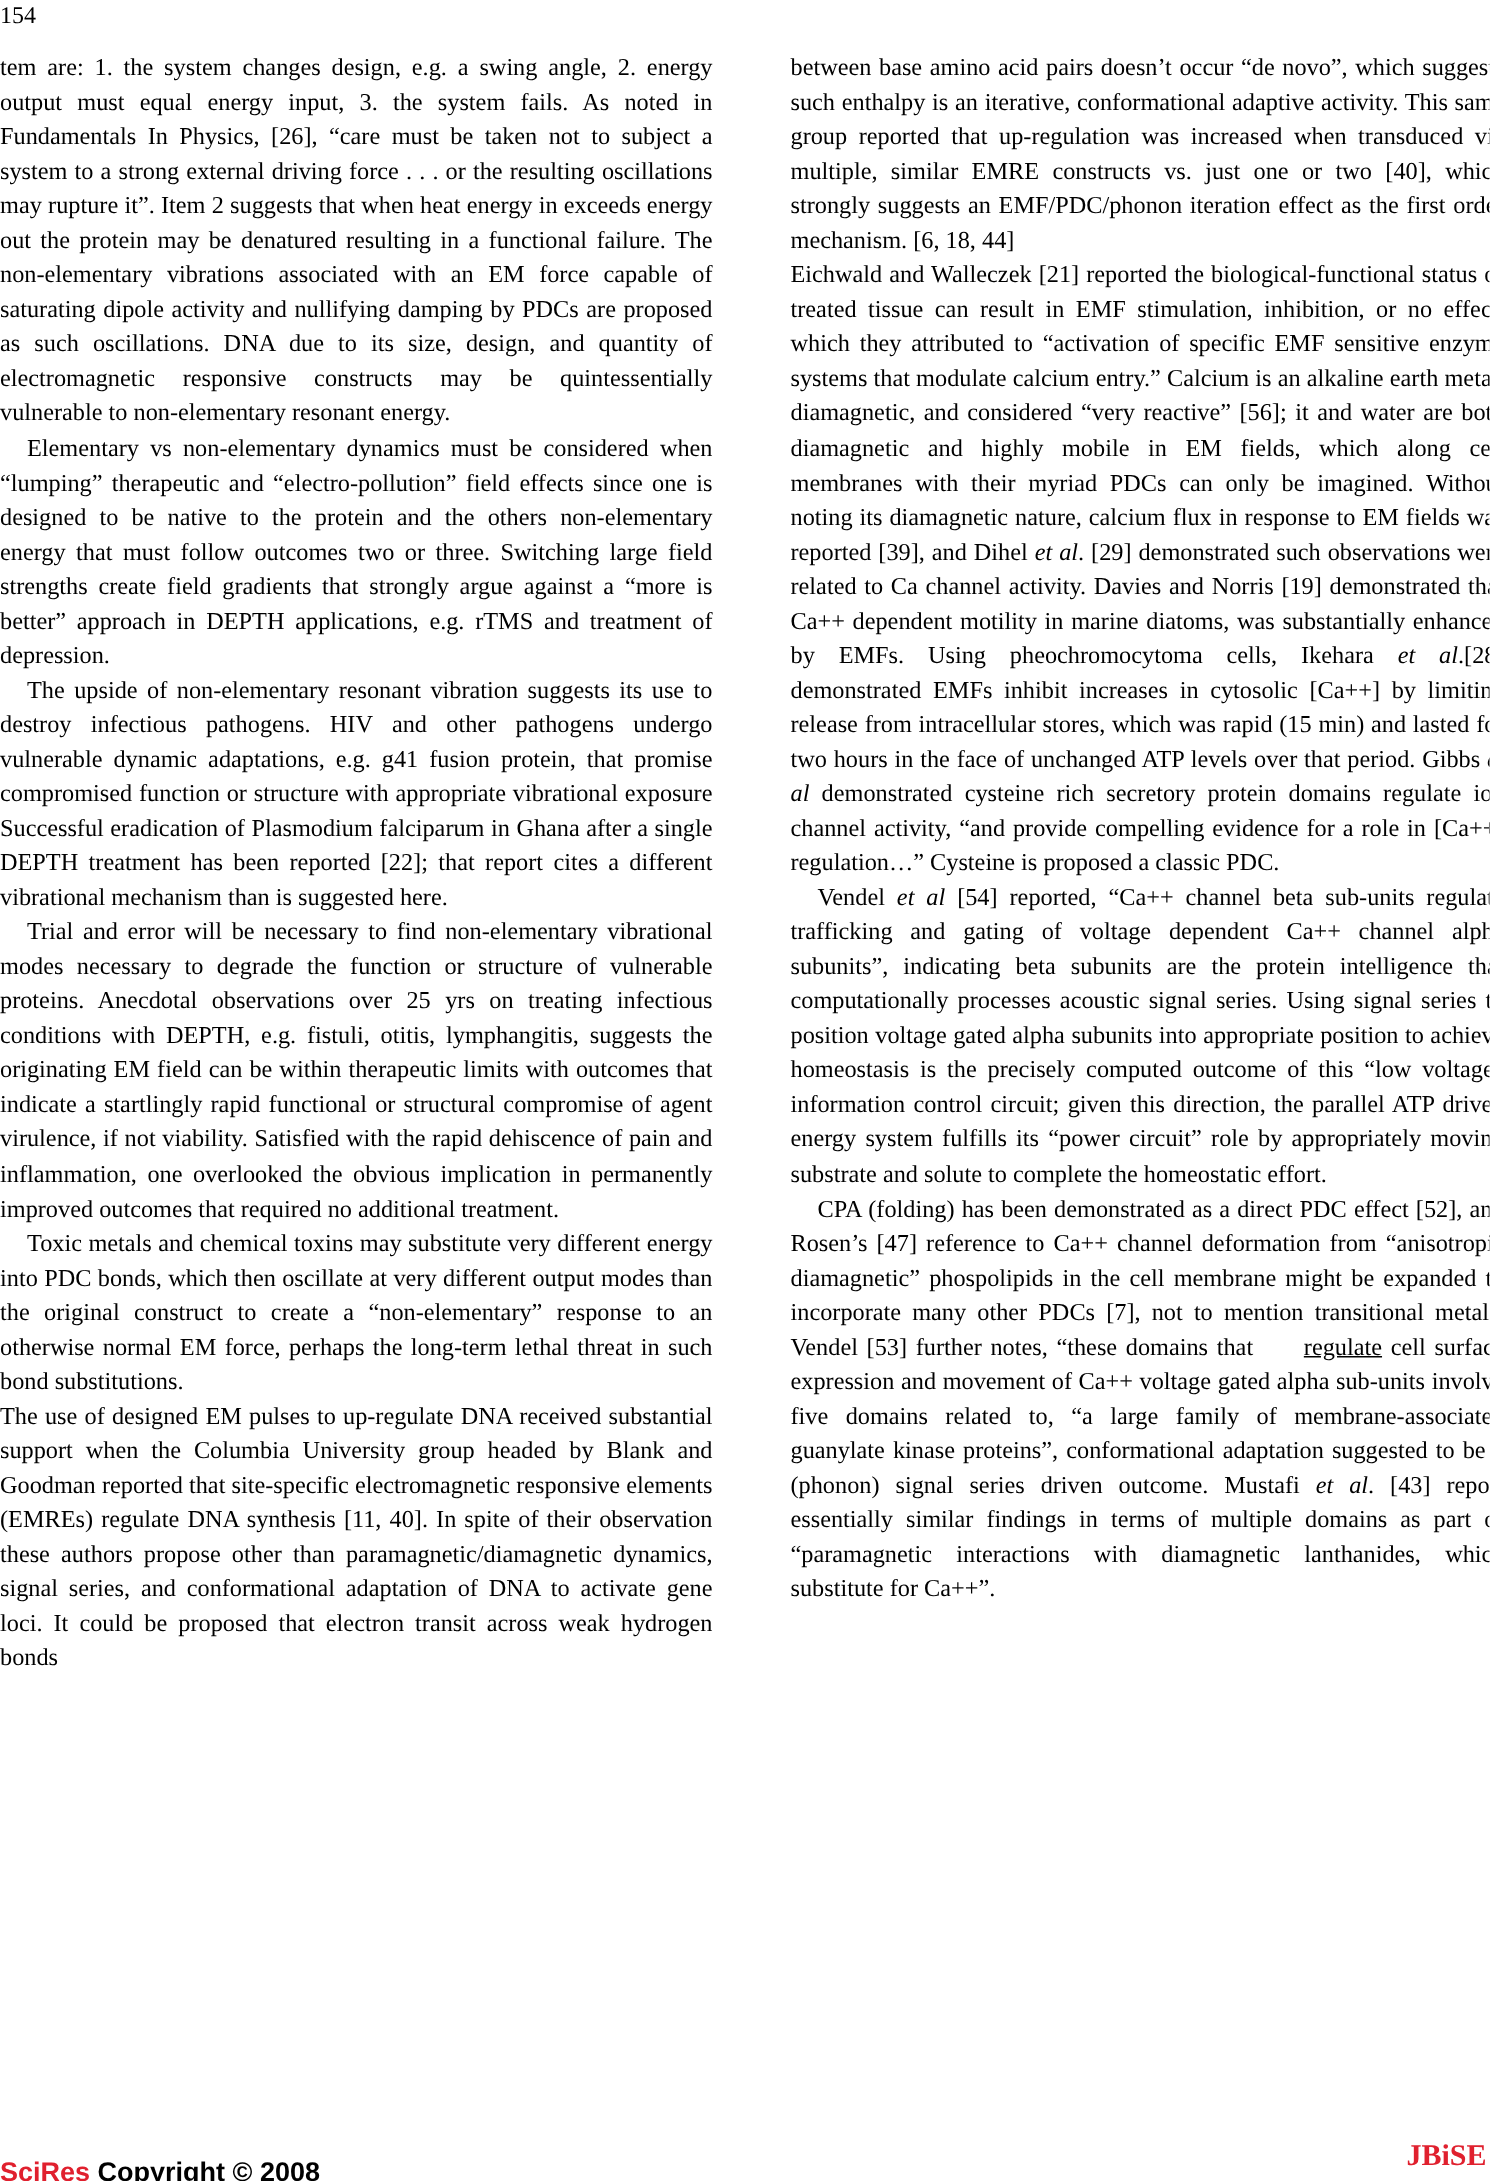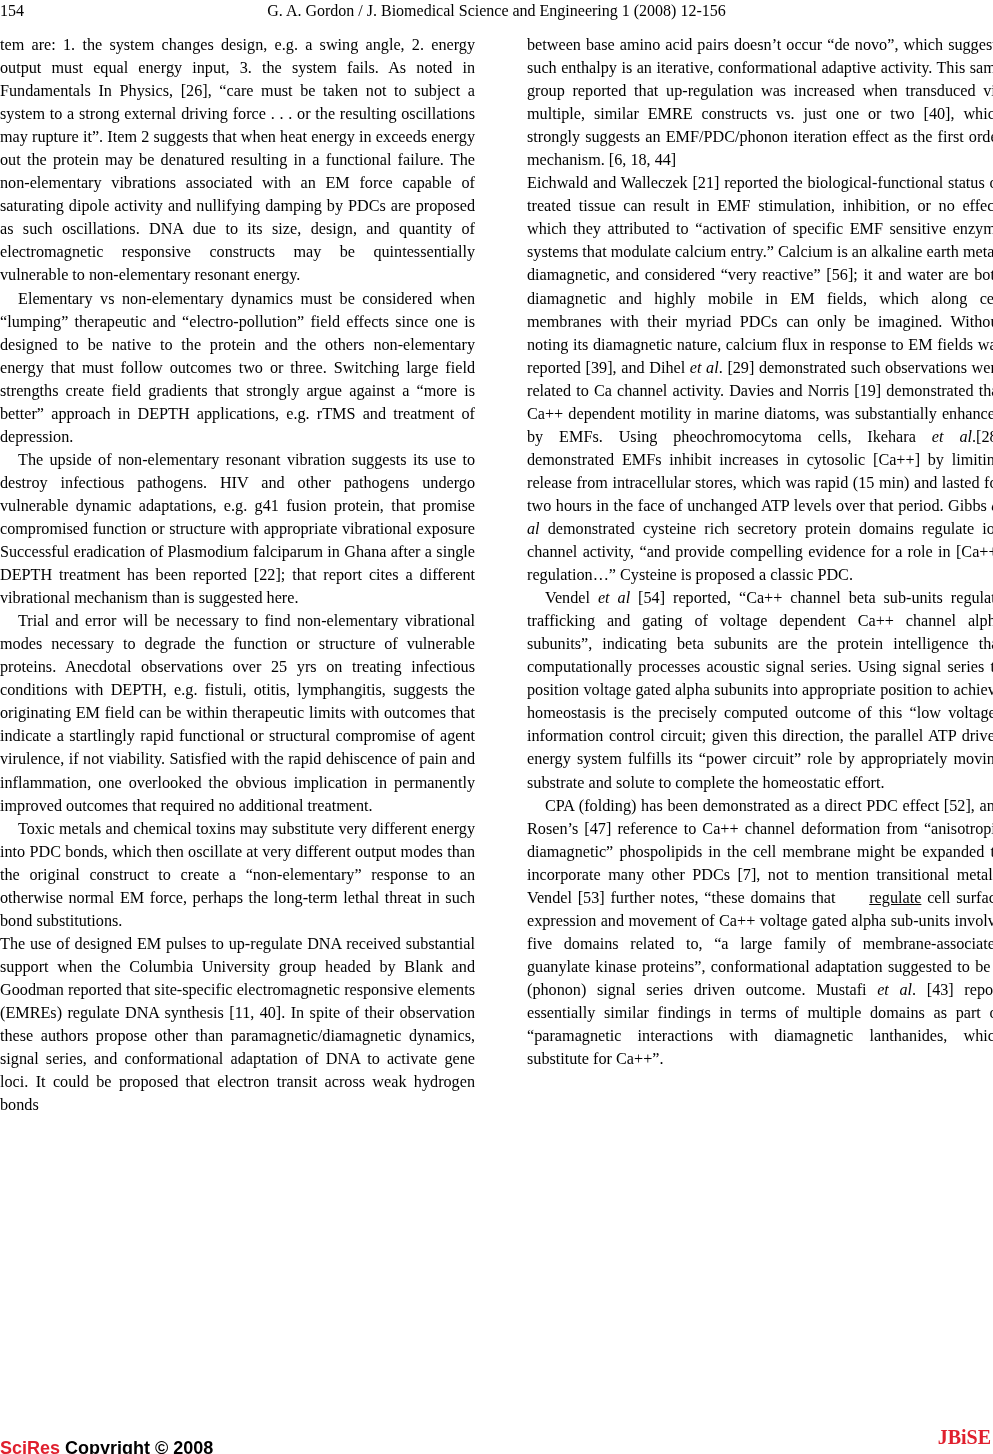--- a/index.html
+++ b/index.html
@@ -25,21 +25,20 @@
     font-weight: bold; font-size: 18px; }
   .footer .brand .sci { color: #e0202e; }
   .footer .journal { position: absolute; right: 2px; top: 0; font-family: "Liberation Serif", serif;
     font-weight: bold; font-size: 20px; color: #e0202e; }
 </style>
 </head>
 <body>
 
 <div class="header">
   <span class="pnum">154</span>
-  <span class="running">G. A. Gordon / J. Biomedical Science and Engineering 1 (2008) 12-156</span>
 </div>
 
 <div class="col left">
   <p>tem are: 1. the system changes design, e.g. a swing angle, 2. energy output must equal energy input, 3. the system fails. As noted in Fundamentals In Physics, [26], “care must be taken not to subject a system to a strong external driving force . . . or the resulting oscillations may rupture it”. Item 2 suggests that when heat energy in exceeds energy out the protein may be denatured resulting in a functional failure. The non-elementary vibrations associated with an EM force capable of saturating dipole activity and nullifying damping by PDCs are proposed as such oscillations. DNA due to its size, design, and quantity of electromagnetic responsive constructs may be quintessentially vulnerable to non-elementary resonant energy.</p>
   <p class="indent">Elementary vs non-elementary dynamics must be considered when “lumping” therapeutic and “electro-pollution” field effects since one is designed to be native to the protein and the others non-elementary energy that must follow outcomes two or three. Switching large field strengths create field gradients that strongly argue against a “more is better” approach in DEPTH applications, e.g. rTMS and treatment of depression.</p>
   <p class="indent">The upside of non-elementary resonant vibration suggests its use to destroy infectious pathogens. HIV and other pathogens undergo vulnerable dynamic adaptations, e.g. g41 fusion protein, that promise compromised function or structure with appropriate vibrational exposure Successful eradication of Plasmodium falciparum in Ghana after a single DEPTH treatment has been reported [22]; that report cites a different vibrational mechanism than is suggested here.</p>
   <p class="indent">Trial and error will be necessary to find non-elementary vibrational modes necessary to degrade the function or structure of vulnerable proteins. Anecdotal observations over 25 yrs on treating infectious conditions with DEPTH, e.g. fistuli, otitis, lymphangitis, suggests the originating EM field can be within therapeutic limits with outcomes that indicate a startlingly rapid functional or structural compromise of agent virulence, if not viability. Satisfied with the rapid dehiscence of pain and inflammation, one overlooked the obvious implication in permanently improved outcomes that required no additional treatment.</p>
   <p class="indent">Toxic metals and chemical toxins may substitute very different energy into PDC bonds, which then oscillate at very different output modes than the original construct to create a “non-elementary” response to an otherwise normal EM force, perhaps the long-term lethal threat in such bond substitutions.</p>
   <p>The use of designed EM pulses to up-regulate DNA received substantial support when the Columbia University group headed by Blank and Goodman reported that site-specific electromagnetic responsive elements (EMREs) regulate DNA synthesis [11, 40]. In spite of their observation these authors propose other than paramagnetic/diamagnetic dynamics, signal series, and conformational adaptation of DNA to activate gene loci. It could be proposed that electron transit across weak hydrogen bonds</p>
 </div>

